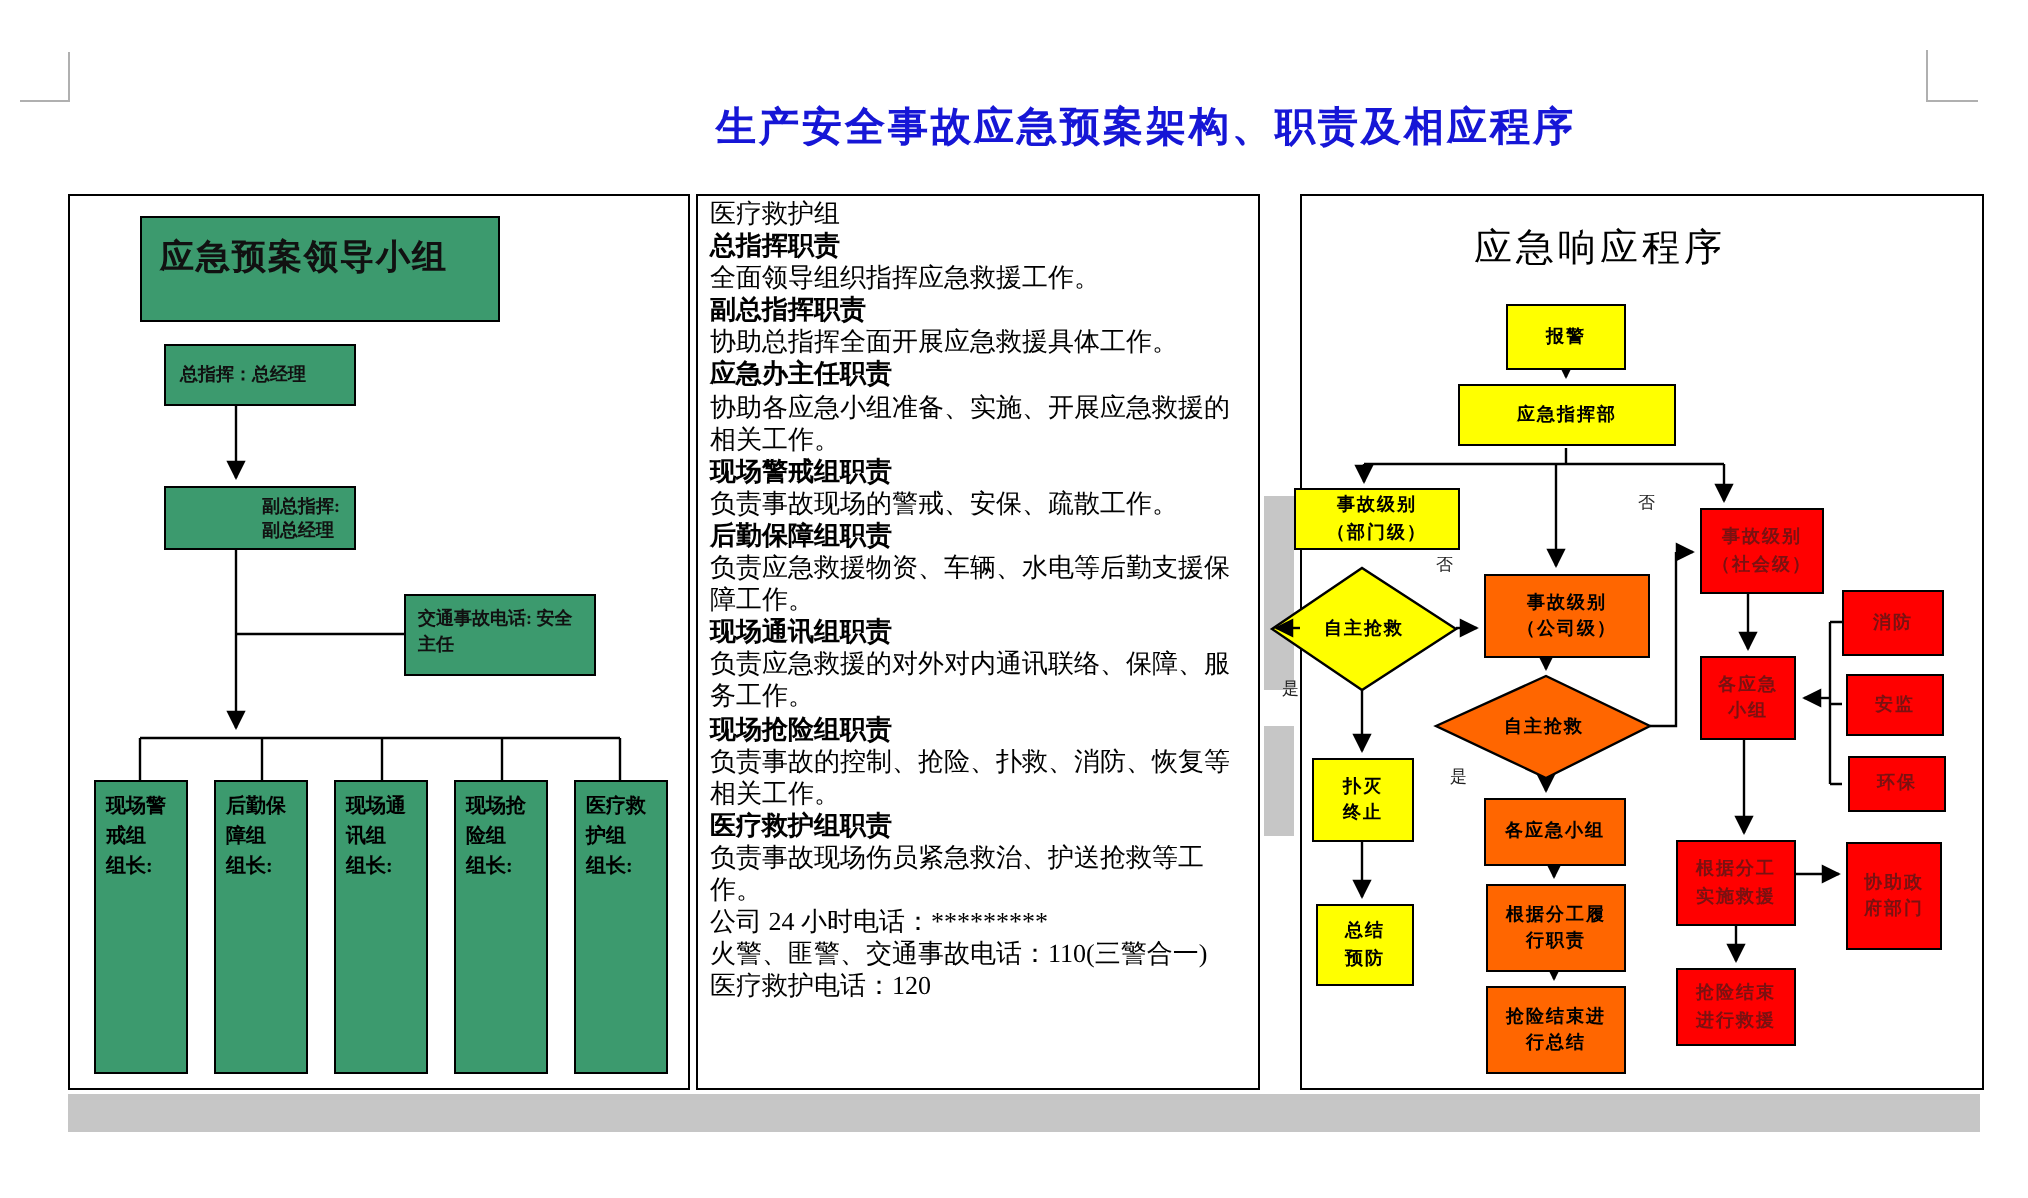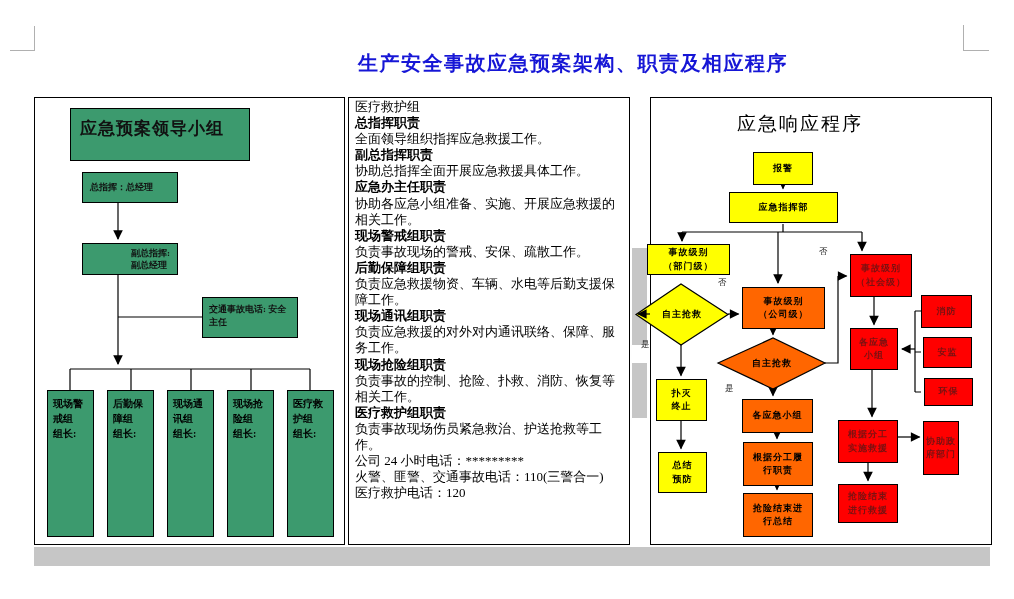--- a/index.html
+++ b/index.html
@@ -176,21 +176,21 @@
 
   <div class="fc r" style="left:850px;top:254px;width:62px;height:43px;">事故级别
 （社会级）</div>
   <div class="fc r" style="left:850px;top:328px;width:48px;height:42px;">各应急
 小组</div>
   <div class="fc r" style="left:921px;top:295px;width:51px;height:33px;">消防</div>
   <div class="fc r" style="left:923px;top:337px;width:49px;height:31px;">安监</div>
   <div class="fc r" style="left:924px;top:378px;width:49px;height:28px;">环保</div>
   <div class="fc r" style="left:838px;top:420px;width:60px;height:43px;">根据分工
 实施救援</div>
-  <div class="fc r" style="left:923px;top:421px;width:36px;height:54px;">协助政
+  <div class="fc r" style="left:923px;top:421px;width:48px;height:54px;">协助政
 府部门</div>
   <div class="fc r" style="left:838px;top:484px;width:60px;height:39px;">抢险结束
 进行救援</div>
 
   <div class="lbl" style="left:718px;top:277px;">否</div>
   <div class="lbl" style="left:641px;top:339px;">是</div>
   <div class="lbl" style="left:819px;top:246px;">否</div>
   <div class="lbl" style="left:725px;top:383px;">是</div>
 
 </div>

